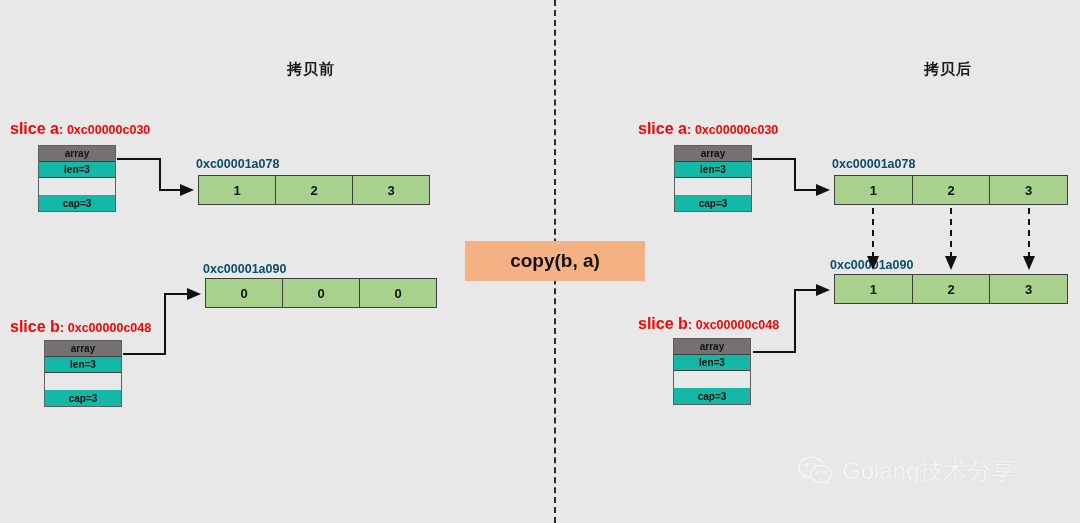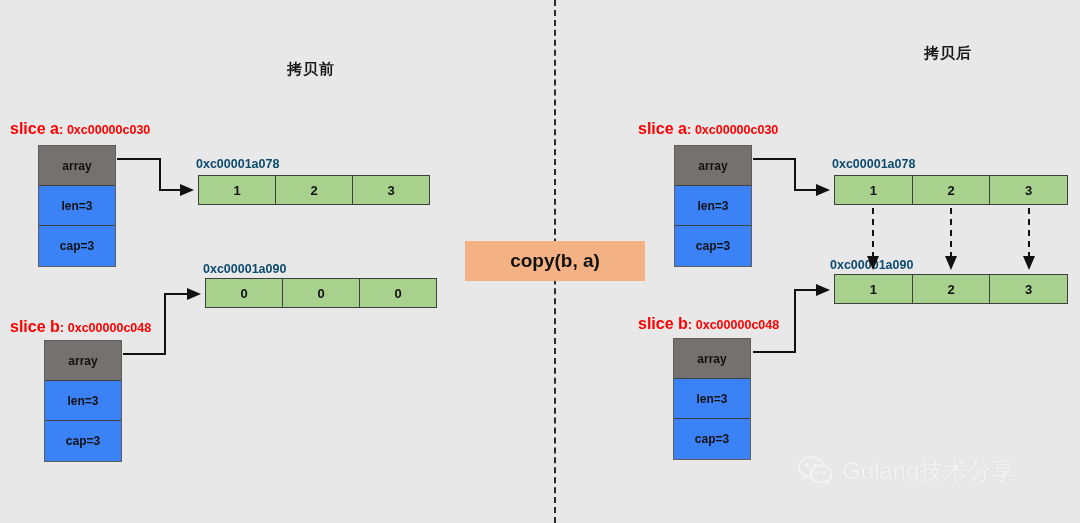--- a/index.html
+++ b/index.html
@@ -74,37 +74,37 @@
   }
 
   
   .slice-struct {
     position: absolute;
     width: 78px;
     border: 1px solid #5e5e5e;
     box-sizing: border-box;
   }
   .slice-struct .row {
-    height: 40px;
+    height: 16px;
     display: flex;
     align-items: center;
     justify-content: center;
-    font-size: 12px;
+    font-size: 10px;
     font-weight: bold;
     color: #111;
     box-sizing: border-box;
     border-bottom: 1px solid #3f3f3f;
   }
-  .slice-struct .row:last-child { border-bottom: none; }
+  .slice-struct .row:last-child { border-bottom: none; margin-top: 17px; }
   .slice-struct .row.array {
     background: #767171;
     color: #111;
   }
   .slice-struct .row.meta {
-    background: #3b82f6;
+    background: #14b8a6;
   }
 
   
   .array-box {
     position: absolute;
     display: flex;
     height: 30px;
     border: 1px solid #3f3f3f;
     box-sizing: border-box;
   }
@@ -159,21 +159,21 @@
 </style>
 </head>
 <body>
 
 <div id="stage">
 
   <div class="divider"></div>
 
   <div class="panel-title abs" style="left:195px; top:60px; width:140px;">拷贝前</div>
 
-  <div class="panel-title abs" style="left:832px; top:44px; width:140px;">拷贝后</div>
+  <div class="panel-title abs" style="left:832px; top:60px; width:140px;">拷贝后</div>
 
   <div class="slice-label abs" style="left:10px; top:120px;">
     <span class="big">slice a</span><span>: </span><span class="addr">0xc00000c030</span>
   </div>
 
   <div class="slice-struct" style="left:38px; top:145px;">
     <div class="row array">array</div>
     <div class="row meta">len=3</div>
     <div class="row meta">cap=3</div>
   </div>

